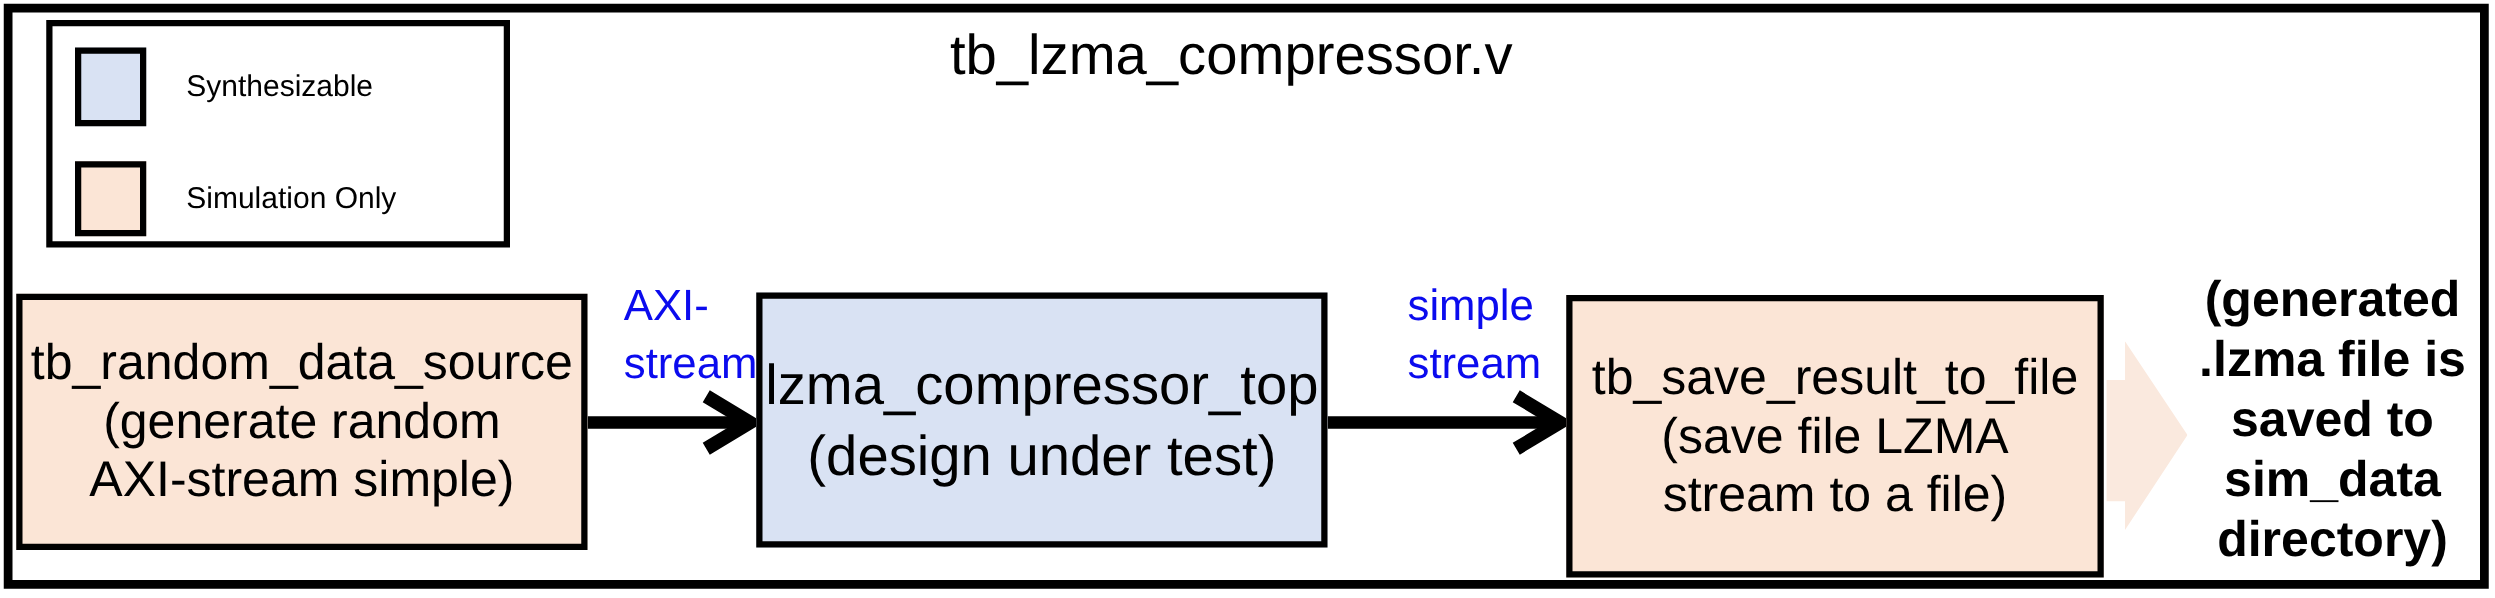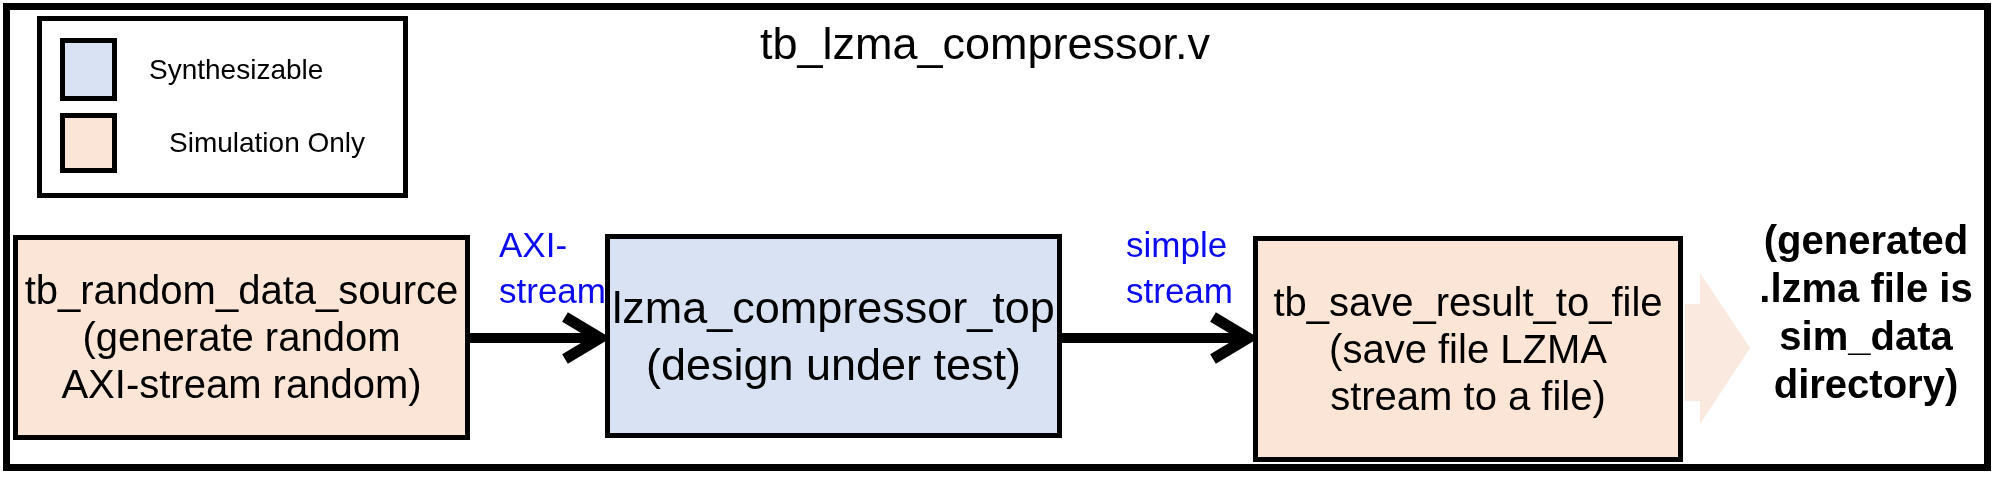--- a/index.html
+++ b/index.html
@@ -23,27 +23,27 @@
     z-index:2;
   }
   
   .legend{
     position:absolute;left:37px;top:16px;width:371px;height:182px;
     box-sizing:border-box;border:5px solid var(--border,#000);
     background:#fff;z-index:2;
   }
   .legend-row{position:absolute;left:18px;height:63px;display:flex;align-items:center;}
   .legend-row.row1{top:17px;}
-  .legend-row.row2{top:92px;height:60px;gap:20px;}
+  .legend-row.row2{top:108px;height:60px;}
   .swatch{
     display:inline-block;width:57px;height:100%;
     box-sizing:border-box;border:5px solid var(--border,#000);
     flex:0 0 auto;
   }
-  .legend-label{margin-left:32px;font-size:28px;white-space:nowrap;}
+  .legend-label{margin-left:32px;font-size:24px;white-space:nowrap;}
   .fill-synthesizable{background:var(--synthesizable-fill,#D9E2F3);}
   .fill-simulation-only{background:var(--simulation-only-fill,#FBE5D6);}
   
   .block{
     position:absolute;box-sizing:border-box;
     border:5px solid var(--border,#000);
     display:flex;flex-direction:column;justify-content:center;align-items:center;
     text-align:center;z-index:2;
   }
   .block .bline{white-space:nowrap;}
@@ -91,21 +91,21 @@
     </div>
     <div class="legend-row row2">
       <span class="swatch fill-simulation-only"></span>
       <span class="legend-label">Simulation Only</span>
     </div>
   </div>
 
   <div class="block block-1 fill-simulation-only">
     <div class="bline">tb_random_data_source</div>
     <div class="bline">(generate random</div>
-    <div class="bline">AXI-stream random)</div>
+    <div class="bline">AXI-stream simple)</div>
   </div>
 
   <div class="block block-2 fill-synthesizable">
     <div class="bline">lzma_compressor_top</div>
     <div class="bline">(design under test)</div>
   </div>
 
   <div class="block block-3 fill-simulation-only">
     <div class="bline">tb_save_result_to_file</div>
     <div class="bline">(save file LZMA</div>
@@ -130,17 +130,18 @@
   <div class="stream-label stream-label-2">
     <div>simple</div>
     <div>stream</div>
   </div>
 
   <div class="block-arrow"></div>
 
   <div class="output-note">
     <div>(generated</div>
     <div>.lzma file is</div>
+    <div>saved to</div>
     <div>sim_data</div>
     <div>directory)</div>
   </div>
 
 </div>
 
 </body></html>

